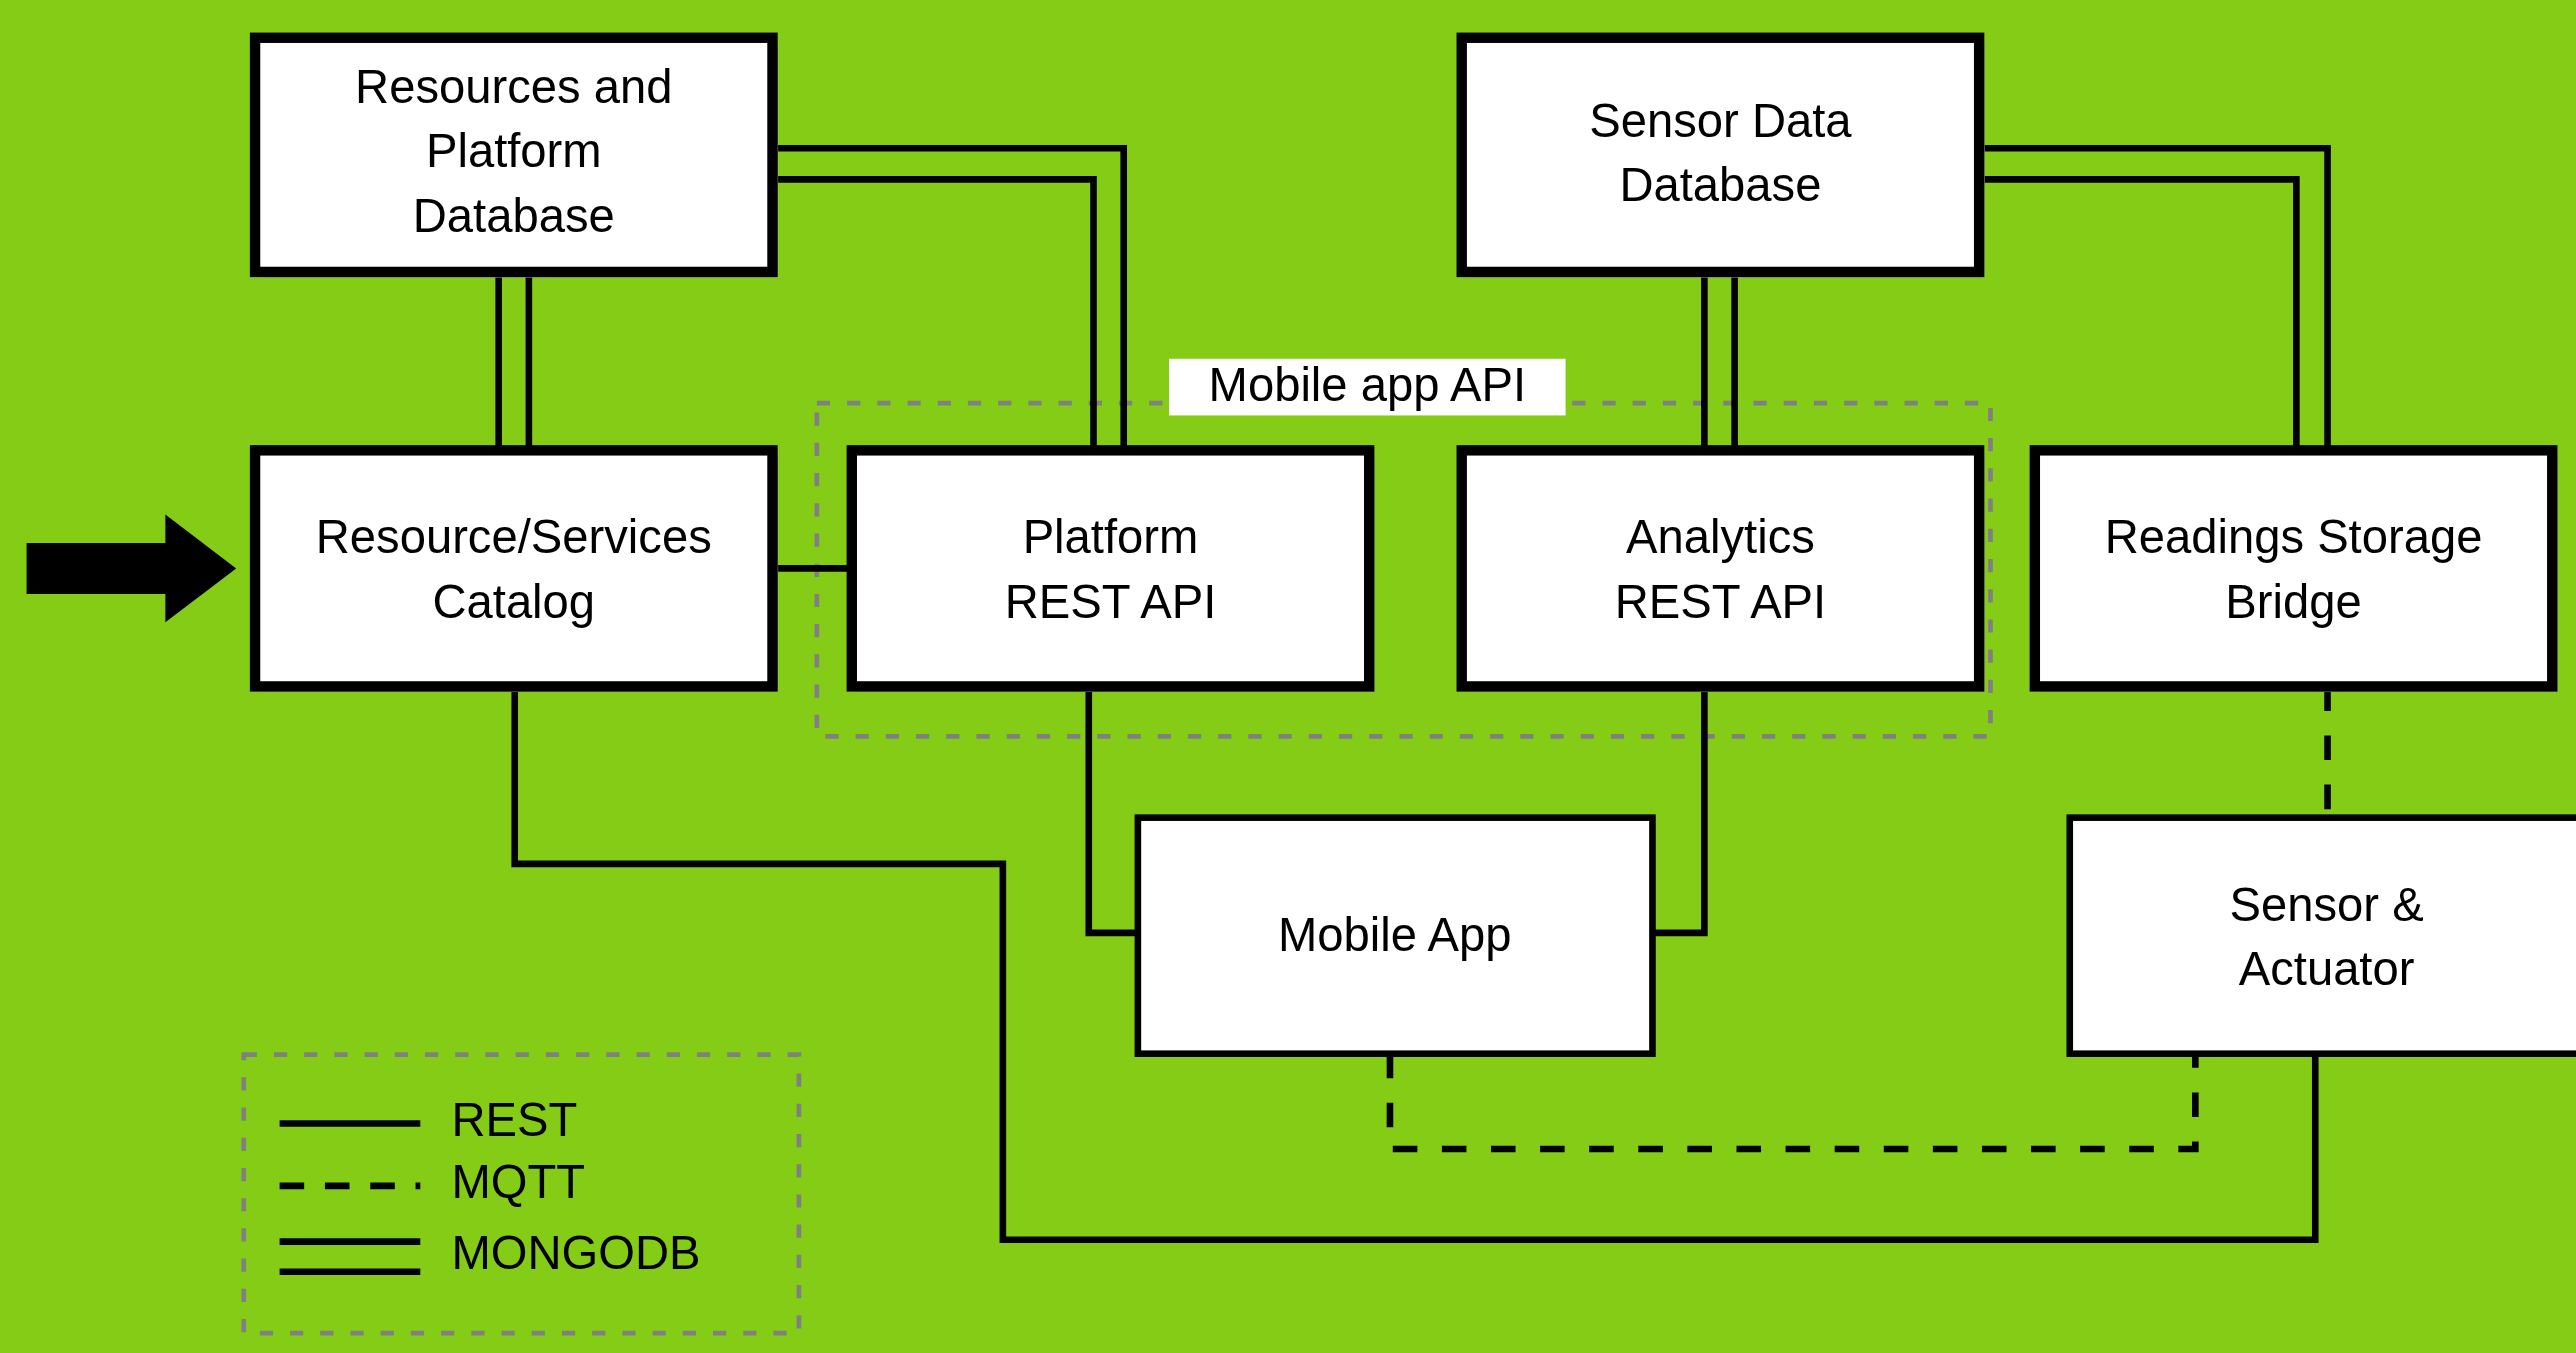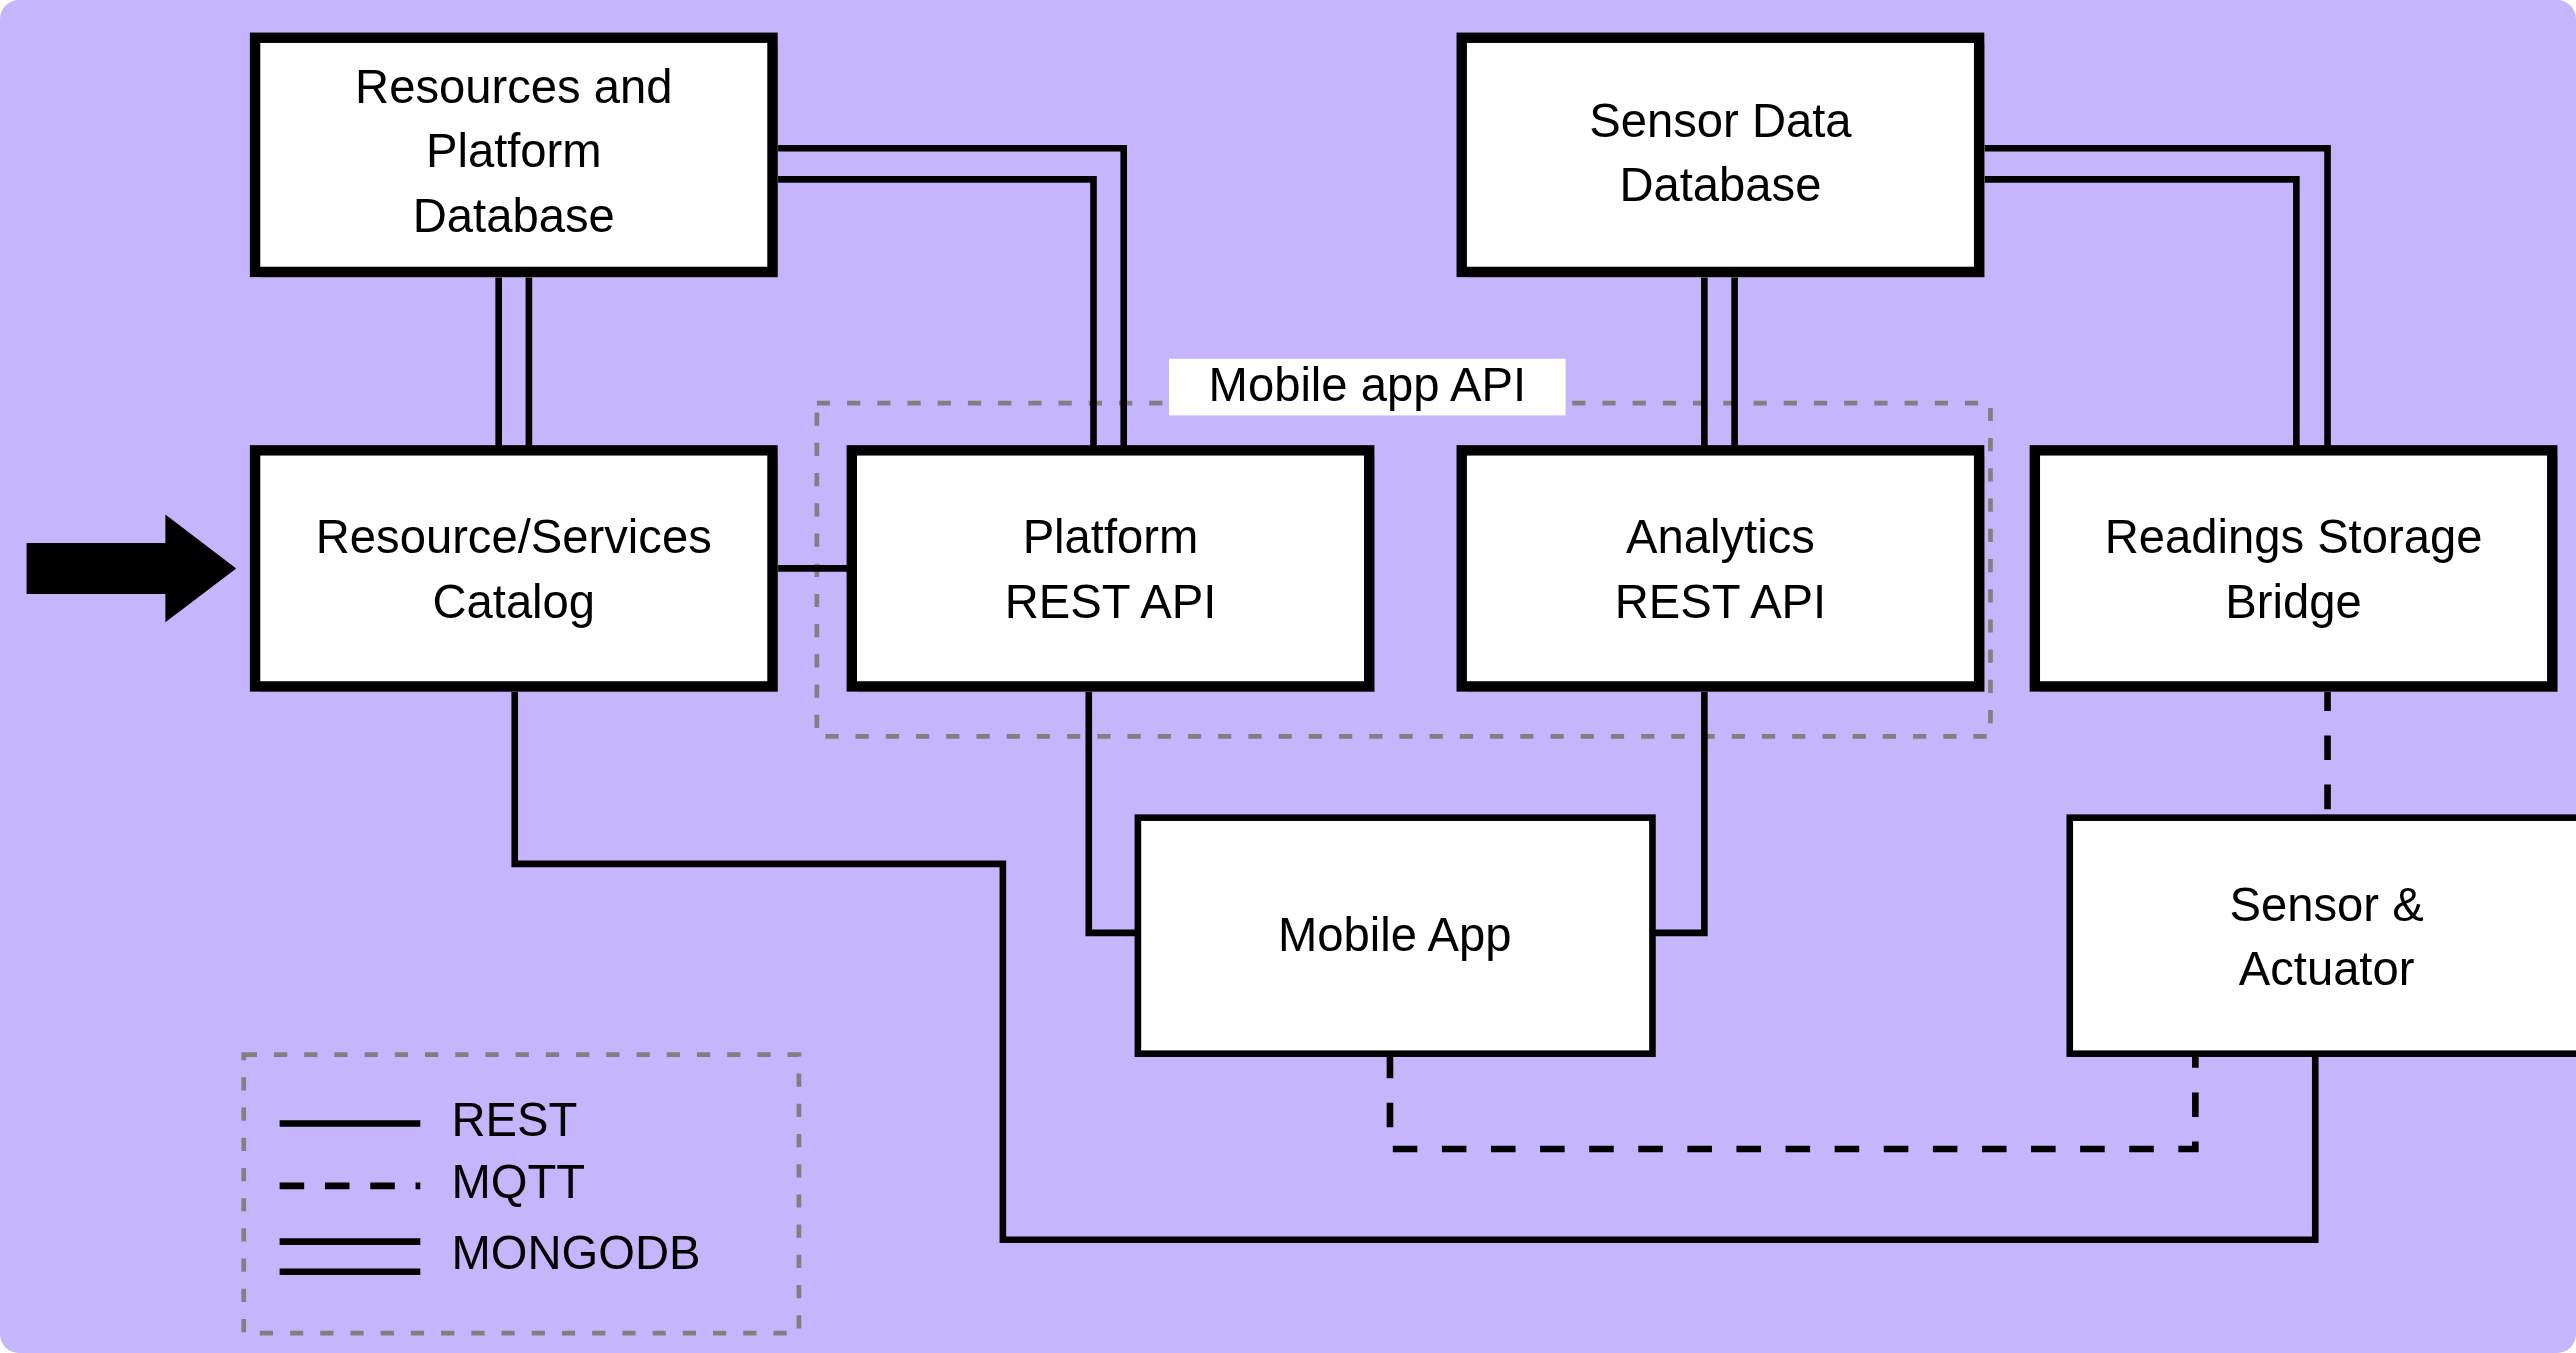--- a/index.html
+++ b/index.html
@@ -1,17 +1,17 @@
 <!DOCTYPE html>
 <html style="font-size:15px"><head>
 <meta charset="utf-8">
 <style>
   html,body{margin:0;padding:0;background:#ffffff;}
   body{font-family:"Liberation Sans","DejaVu Sans",sans-serif;}
-  #stage{position:relative;width:2576px;height:1353px;background:#c4b5fd;overflow:hidden;border-radius:19px;}
+  #stage{position:relative;width:2576px;height:1353px;background:#84cc16;overflow:hidden;}
   svg{position:absolute;left:0;top:0;width:2576px;height:1353px;}
   .box-label{
     font-family:"Liberation Sans","DejaVu Sans",sans-serif;
     fill:#000000;
     text-anchor:middle;
     dominant-baseline:middle;
   }
   .legend-label{
     font-family:"Liberation Sans","DejaVu Sans",sans-serif;
     fill:#000000;

